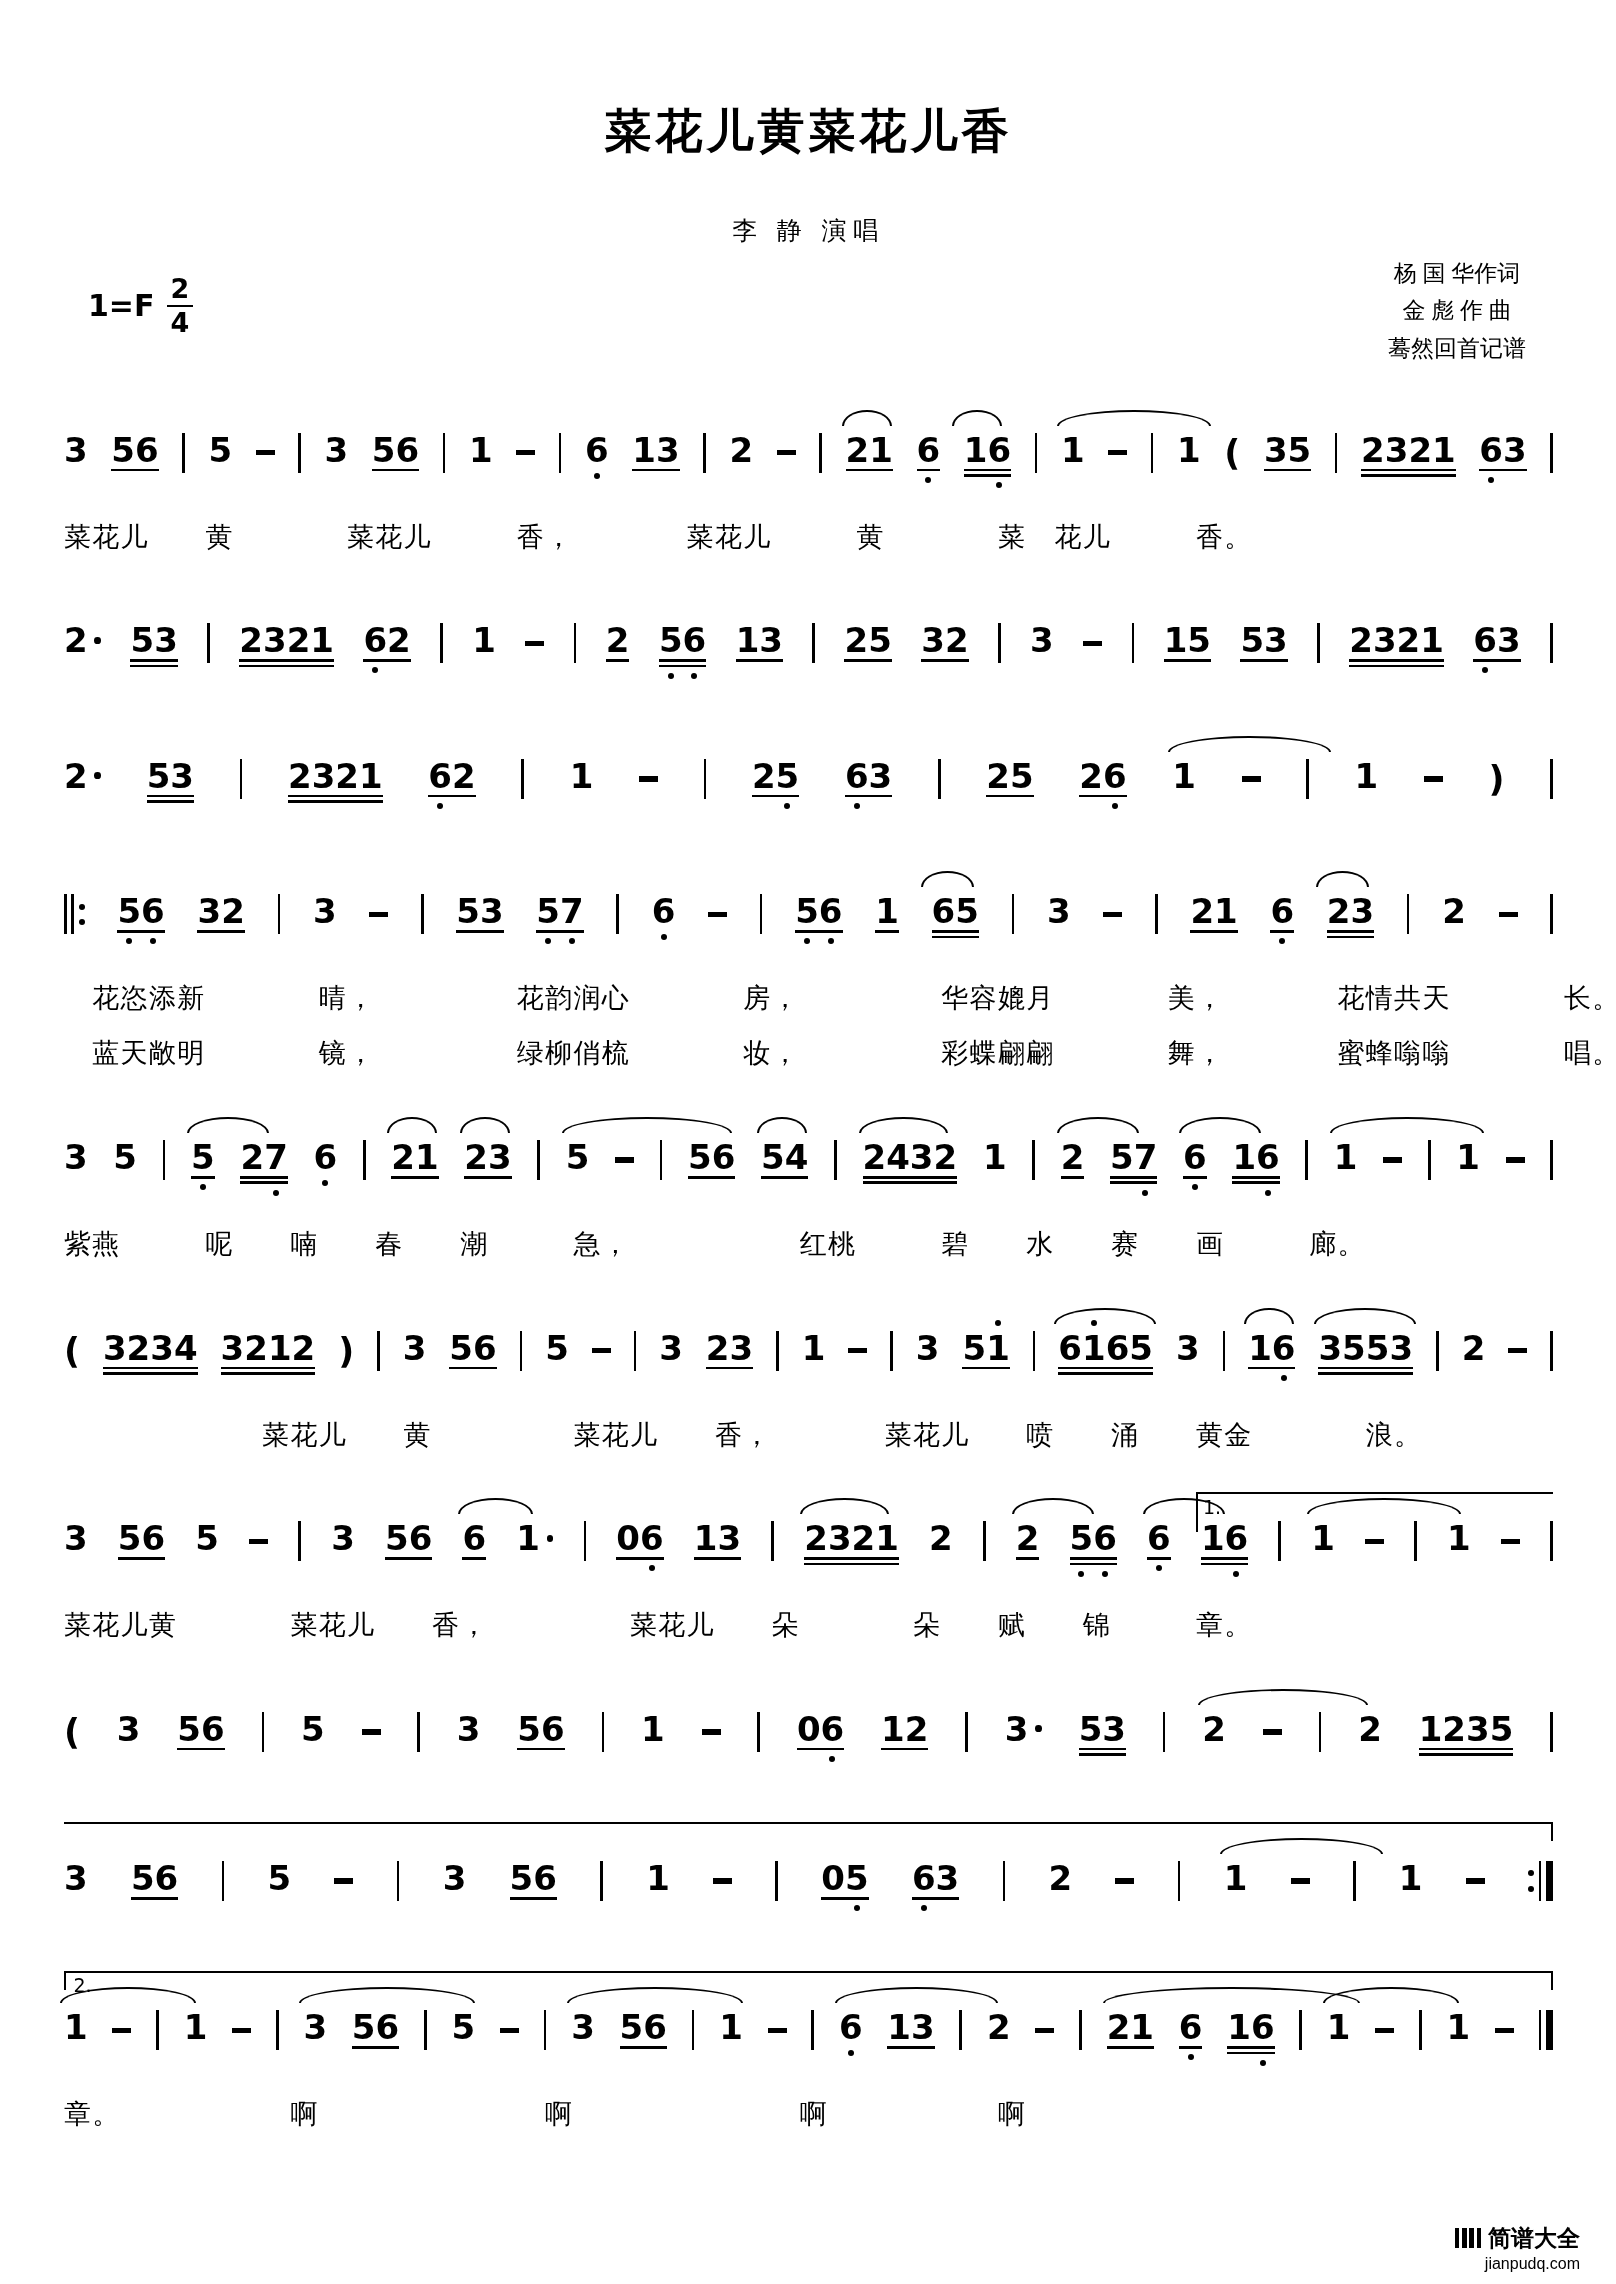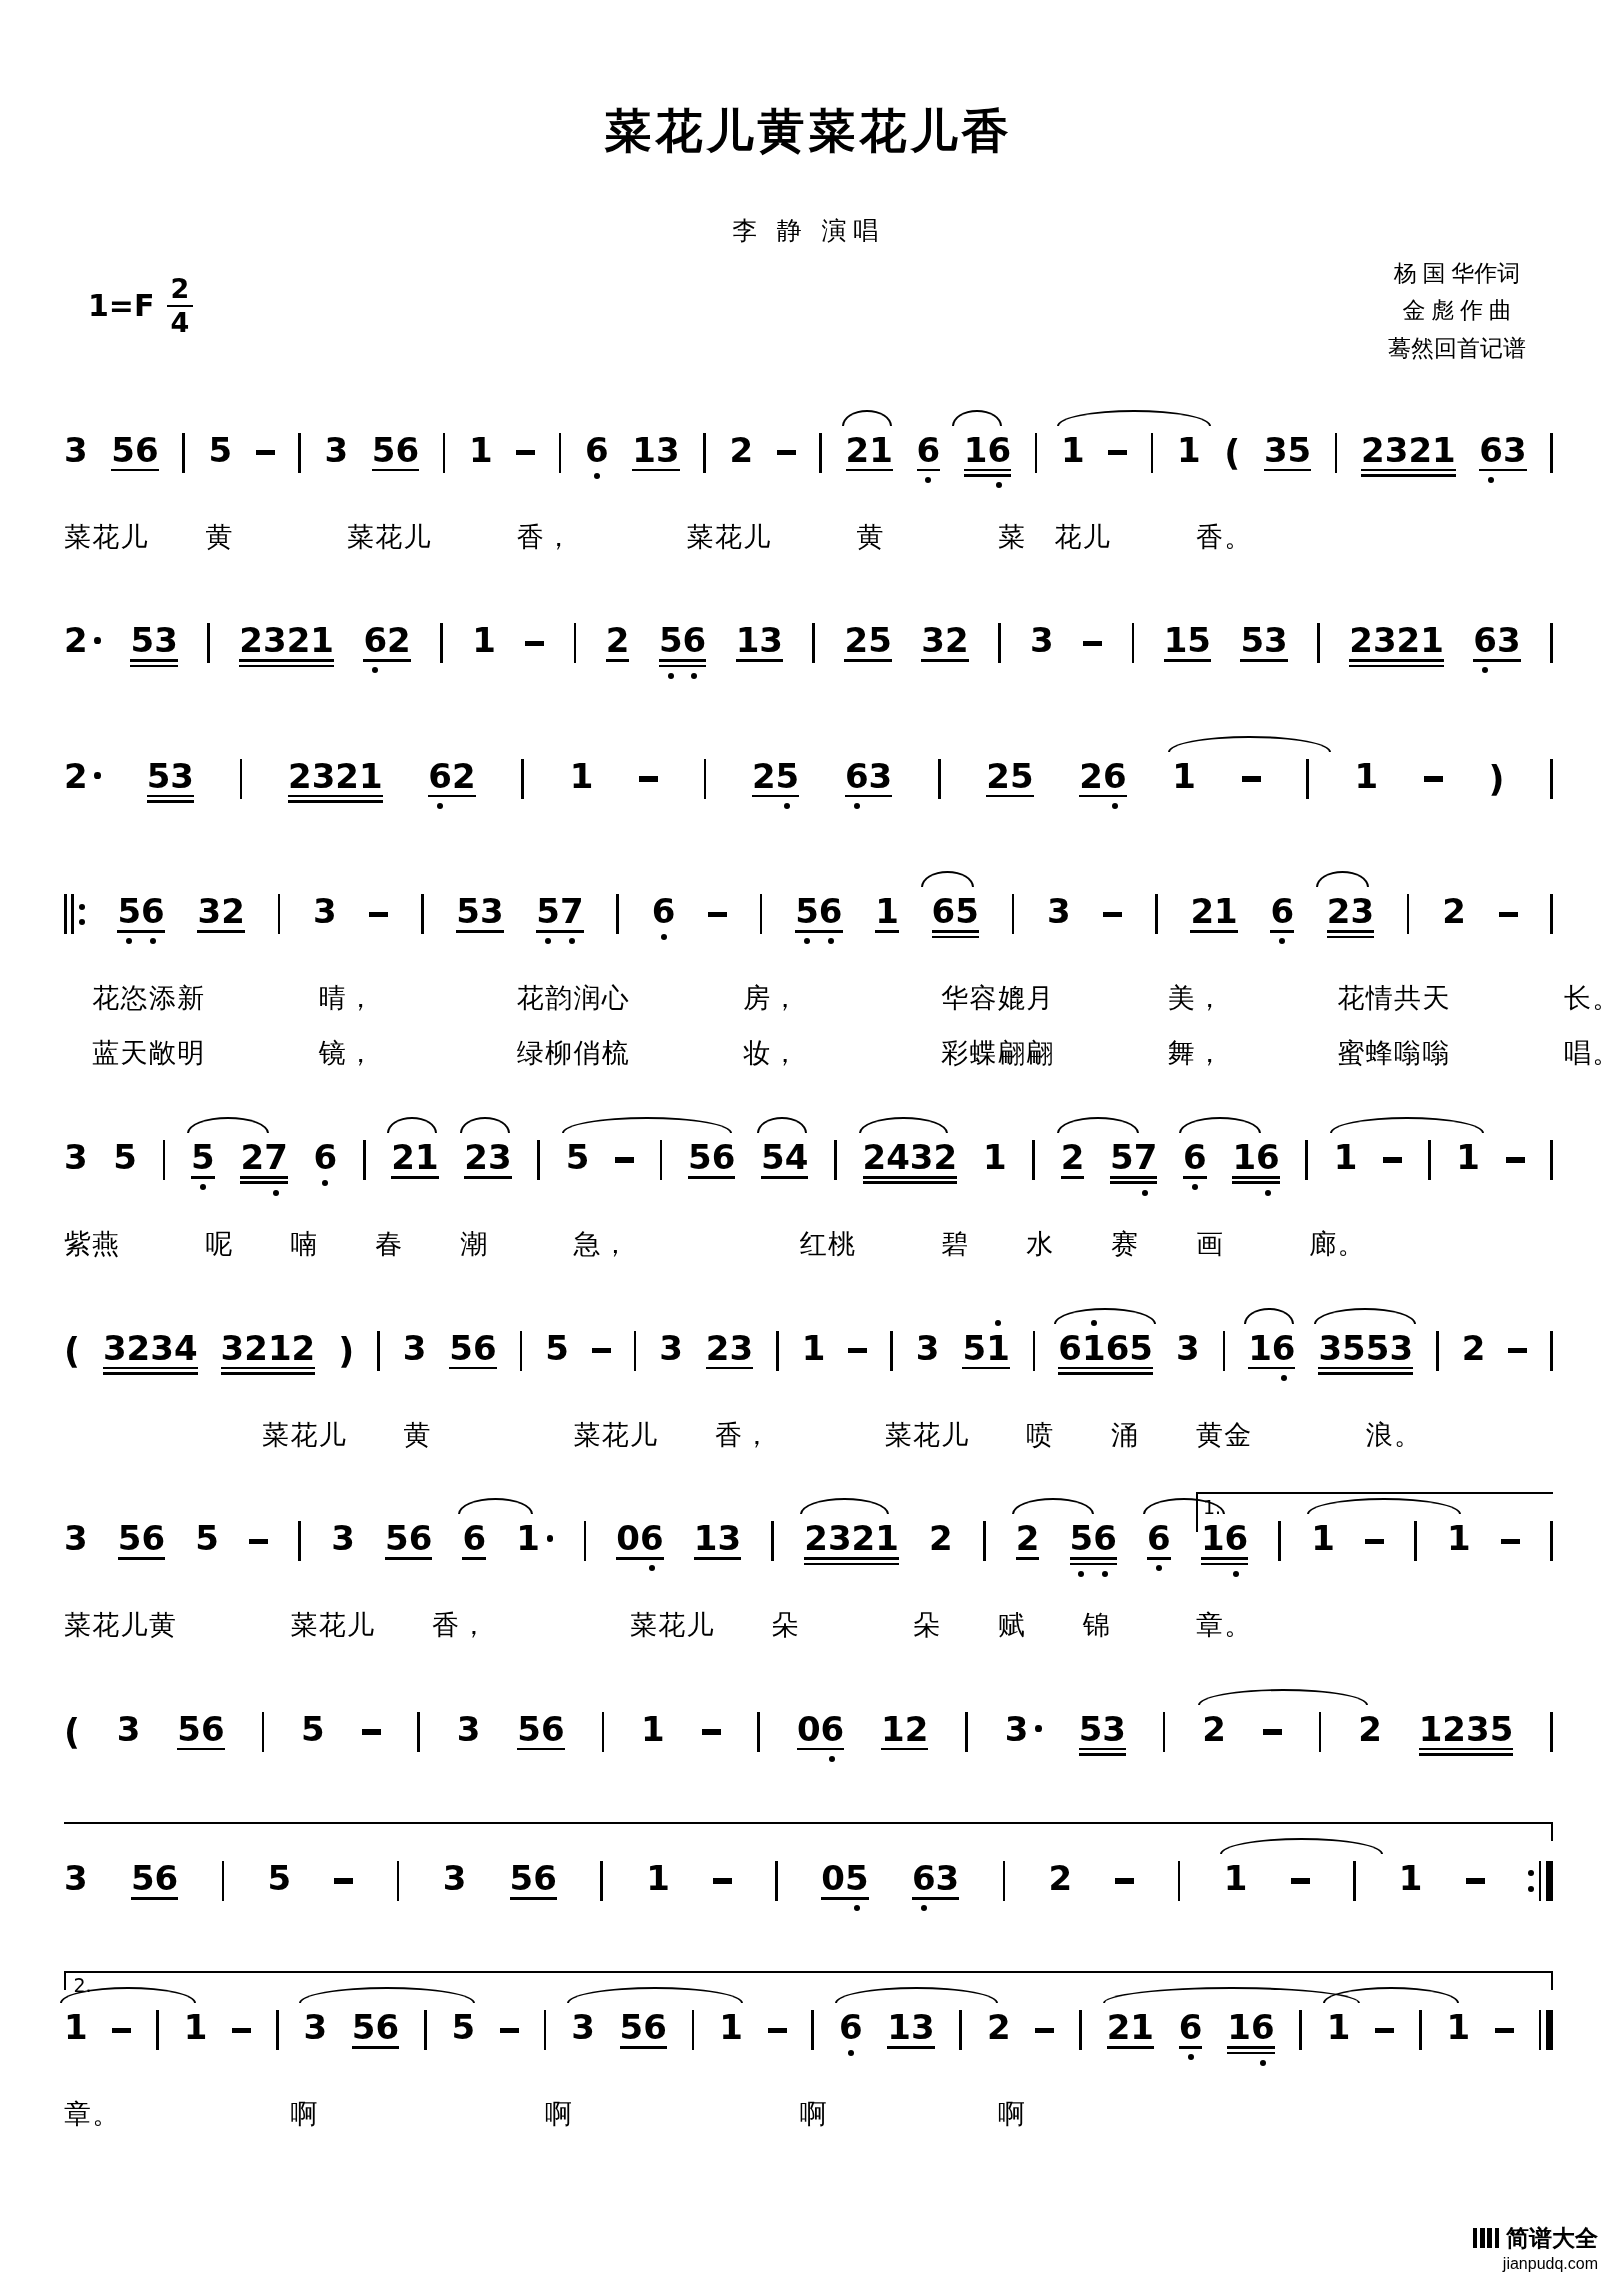--- a/index.html
+++ b/index.html
@@ -52,21 +52,21 @@
   .vline.hl::before{content:"";position:absolute;left:0;top:0;width:2px;height:17.5px;background:#000;}
   .vline.hr::after{content:"";position:absolute;right:0;top:0;width:2px;height:17.5px;background:#000;}
   .vlabel{position:absolute;left:9.4px;top:2.7px;font-family:"DejaVu Sans",sans-serif;font-size:19px;}
   .voltaAtt{position:absolute;top:-4px;right:0;height:38px;border-top:2px solid #000;border-left:2px solid #000;}
   .vlabel2{display:inline-block;margin:2.7px 0 0 5.4px;font-family:"DejaVu Sans",sans-serif;font-size:19px;}
 
   
   .lyr{font-family:"Liberation Serif",serif;font-size:27px;margin-top:19px;white-space:pre;letter-spacing:1.3px;}
 
   
-  .wm{position:absolute;right:19px;bottom:10.8px;text-align:right;}
+  .wm{position:absolute;right:37px;bottom:10.8px;text-align:right;}
   .wmrow{display:flex;align-items:center;justify-content:flex-end;gap:6.7px;}
   .wmbars{display:inline-flex;gap:2.7px;align-items:flex-end;}
   .wmbars i{display:block;width:4.7px;height:20px;background:#000;}
   .wmname{font-size:23px;font-weight:bold;font-family:"Liberation Serif",serif;}
   .wmsite{font-size:16px;font-family:"Liberation Sans",sans-serif;margin-top:1.3px;}
 </style>
 </head>
 <body>
 
 <div class="sheet">

